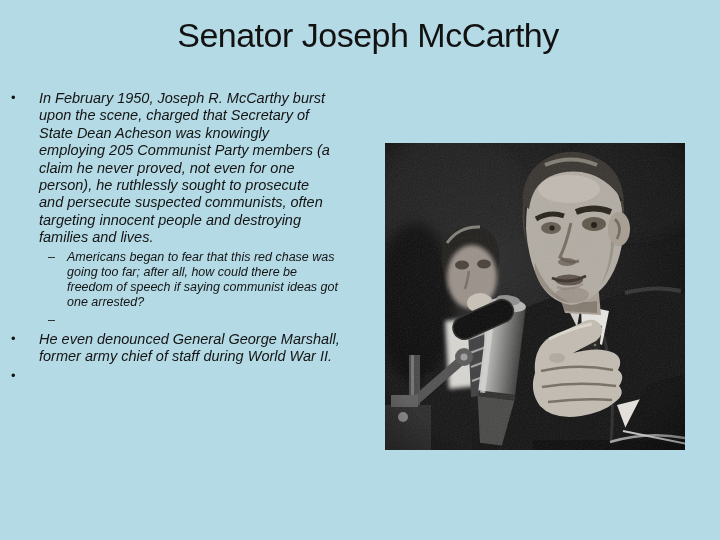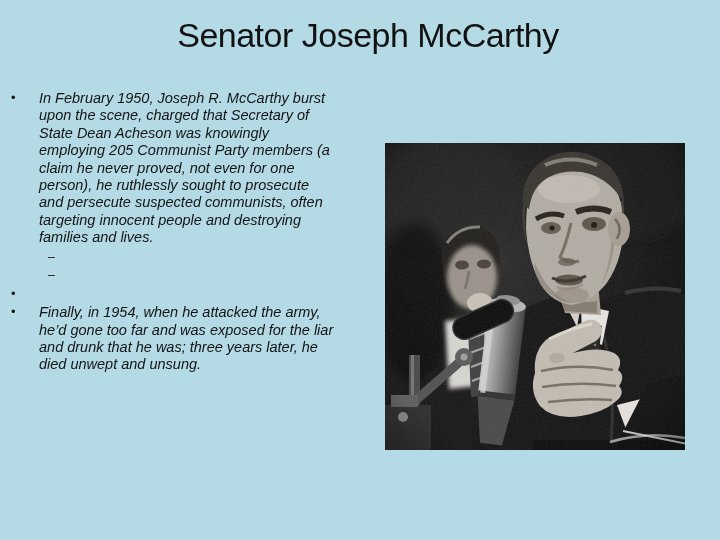--- a/index.html
+++ b/index.html
@@ -61,33 +61,35 @@
 State Dean Acheson was knowingly
 employing 205 Communist Party members (a
 claim he never proved, not even for one
 person), he ruthlessly sought to prosecute
 and persecute suspected communists, often
 targeting innocent people and destroying
 families and lives.</span>
     </div>
     <div class="li l2">
       <span class="marker">–</span>
+      <span class="txt">Americans began to fear that this red chase was
+going too far; after all, how could there be
+freedom of speech if saying communist ideas got
+one arrested?</span>
     </div>
     <div class="li l2">
       <span class="marker">–</span>
     </div>
     <div class="li l1">
       <span class="marker">•</span>
+      <span class="txt">He even denounced General George Marshall,
+former army chief of staff during World War II.</span>
     </div>
     <div class="li l1">
       <span class="marker">•</span>
-      <span class="txt">Finally, in 1954, when he attacked the army,
-he’d gone too far and was exposed for the liar
-and drunk that he was; three years later, he
-died unwept and unsung.</span>
     </div>
   </div>
 
   <figure class="photo" role="img" aria-label="Black-and-white photograph of Senator Joseph McCarthy speaking beside a large microphone, hand raised in gesture, with an aide seated behind him">
     <svg viewBox="0 0 300 307" preserveAspectRatio="none">
       <defs>
         <filter id="soft" x="-30%" y="-30%" width="160%" height="160%">
           <feGaussianBlur stdDeviation="6"></feGaussianBlur>
         </filter>
         <filter id="soft2" x="-30%" y="-30%" width="160%" height="160%">

